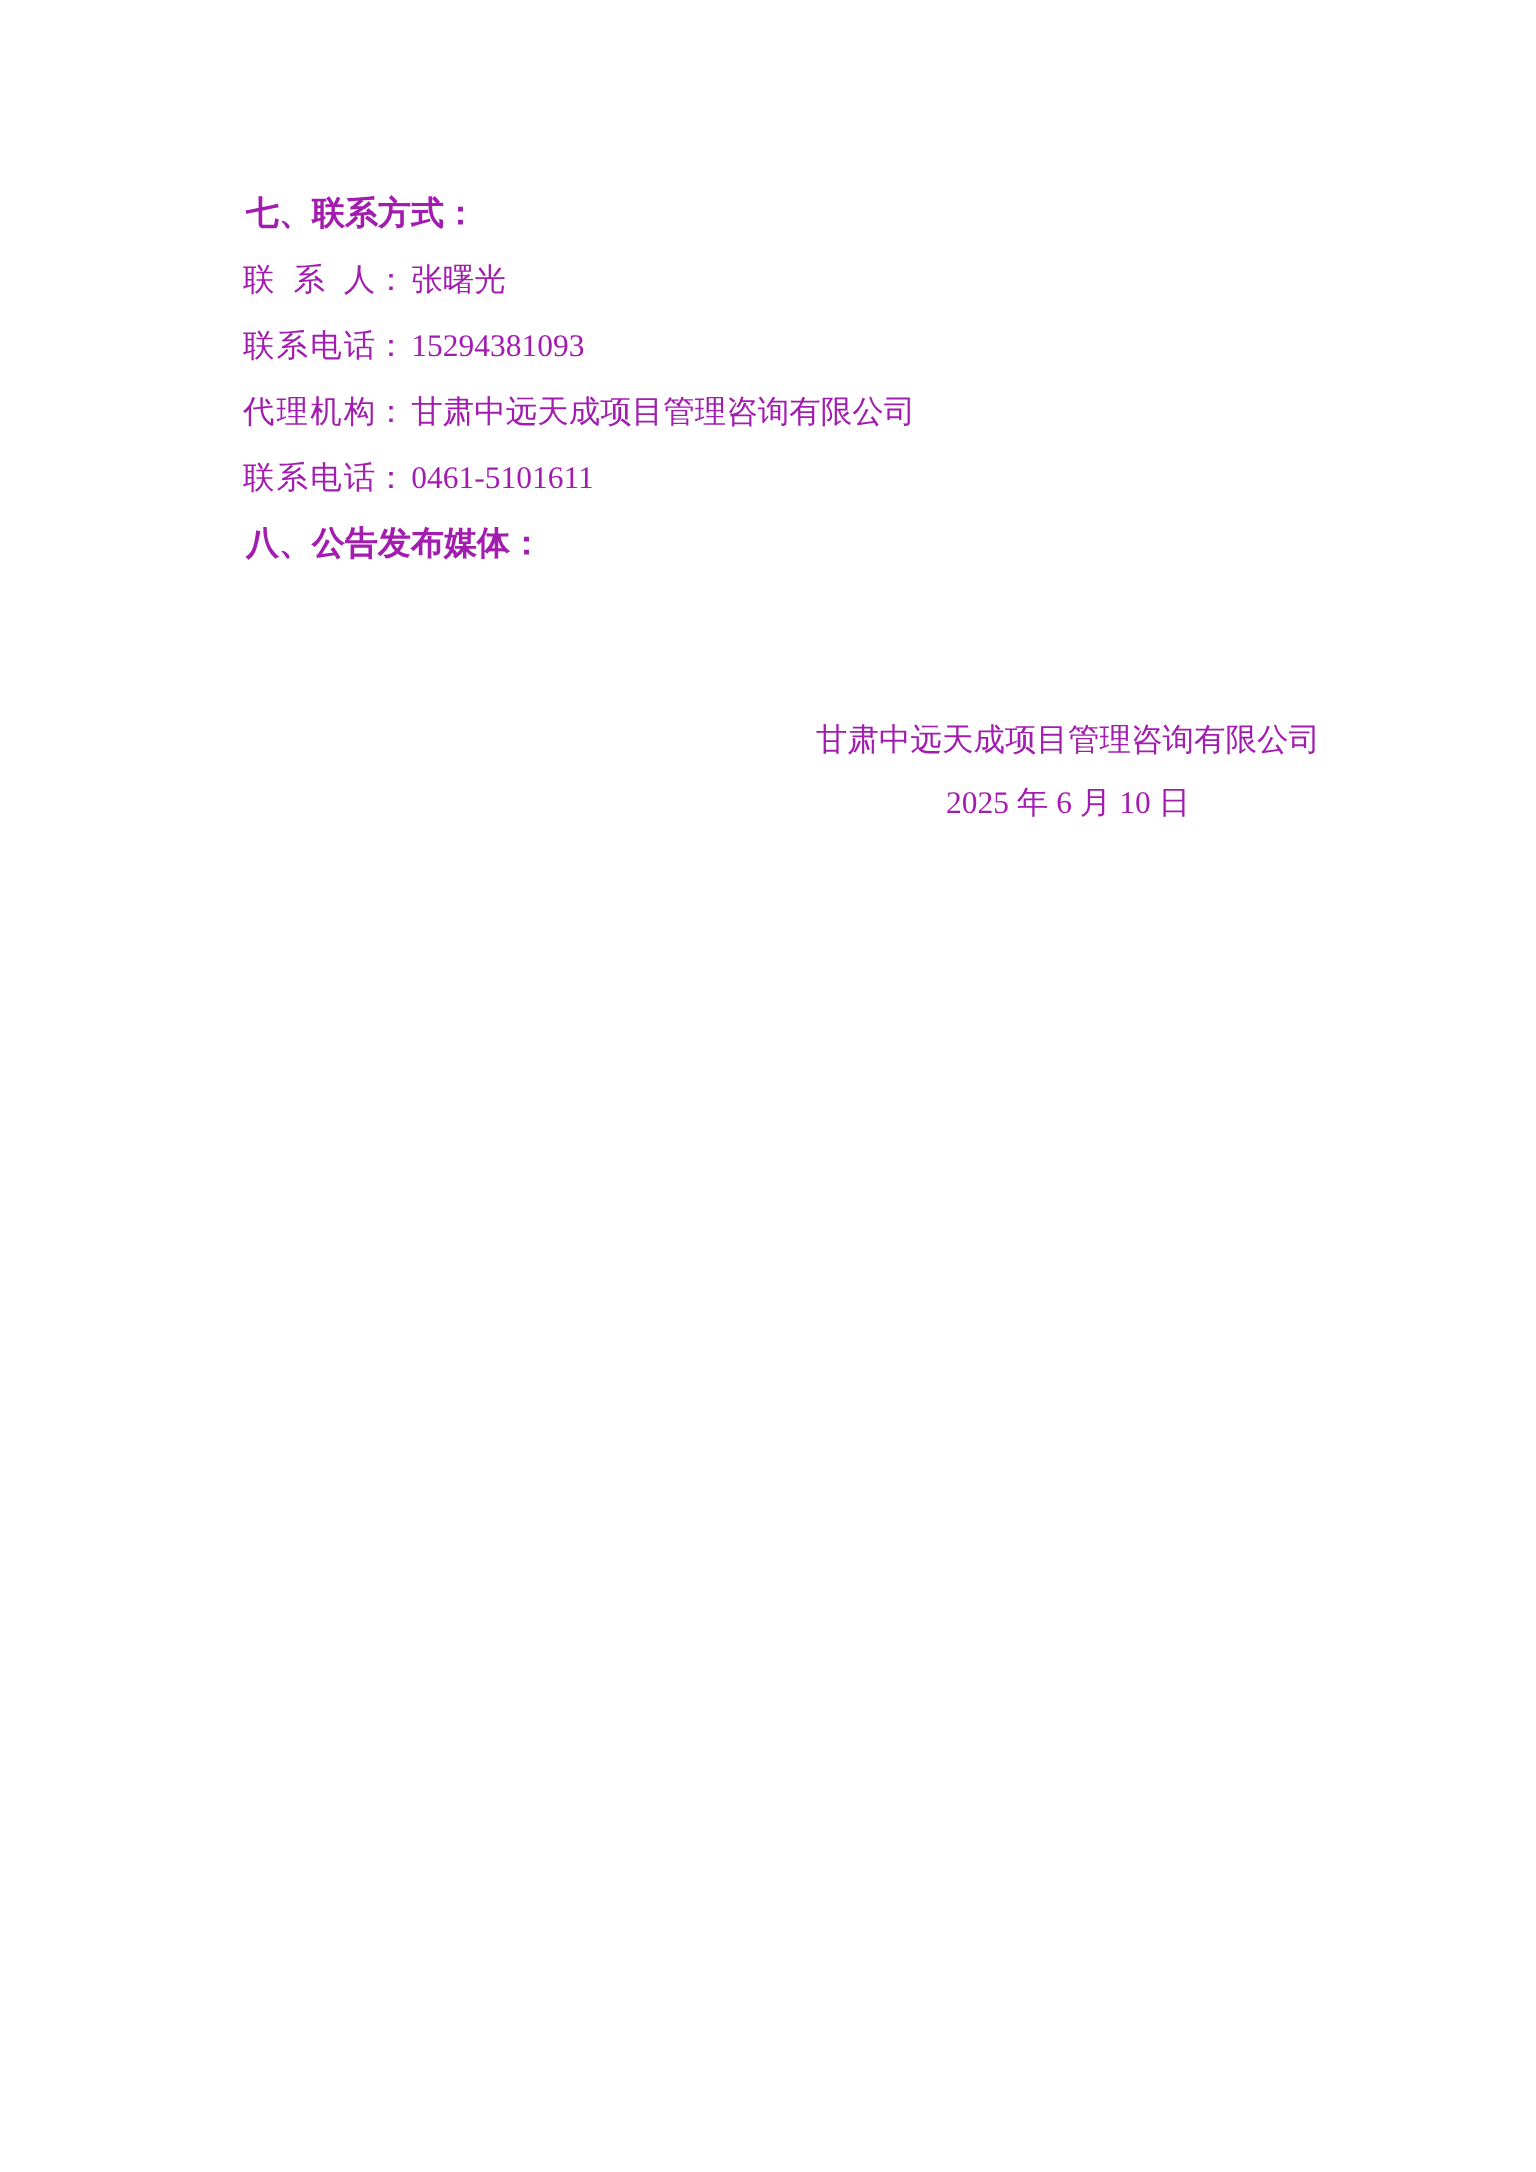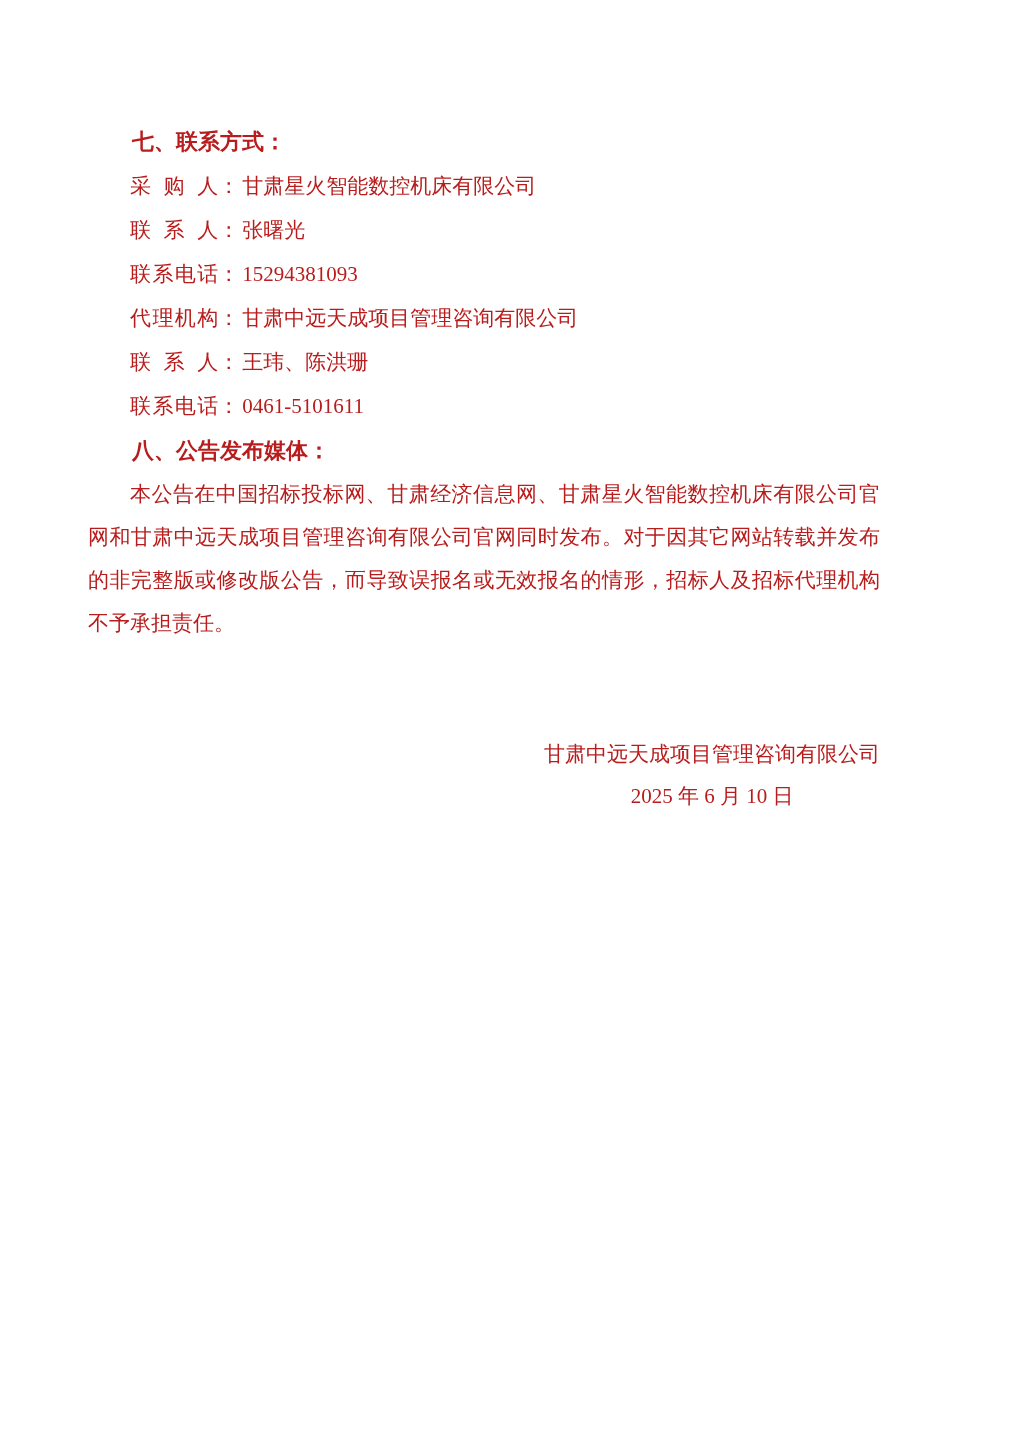--- a/index.html
+++ b/index.html
@@ -7,25 +7,25 @@
     padding: 0;
     background: #ffffff;
   }
   .page {
     position: relative;
     width: 1024px;
     height: 1046px;
     margin: 0 auto;
     background: #ffffff;
     box-sizing: border-box;
-    padding: 120px 144px 0 88px;
+    padding: 120px 144px 0 120px;
     font-family: "Liberation Serif", "DejaVu Serif", serif;
     font-size: 21px;
     line-height: 2.1;
-    color: #b91c1c;
+    color: #a21caf;
     overflow: hidden;
   }
   .heading {
     margin: 0;
     font-size: 22px;
     font-weight: bold;
     font-family: "Liberation Sans", "DejaVu Sans", sans-serif;
     text-indent: 2em;
     line-height: 2.0;
   }
@@ -64,39 +64,36 @@
     line-height: 2.0;
   }
 </style>
 </head>
 <body>
 
 <div class="page">
 
   <h2 class="heading">七、联系方式：</h2>
 
-  <p class="row"><span class="lbl">采购人</span><span class="sep">：</span><span class="val">甘肃星火智能数控机床有限公司</span></p>
 
 
   <p class="row"><span class="lbl">联系人</span><span class="sep">：</span><span class="val">张曙光</span></p>
 
   <p class="row"><span class="lbl">联系电话</span><span class="sep">：</span><span class="val">15294381093</span></p>
 
   <p class="row agency-start"><span class="lbl">代理机构</span><span class="sep">：</span><span class="val">甘肃中远天成项目管理咨询有限公司</span></p>
 
 
 
-  <p class="row"><span class="lbl">联系人</span><span class="sep">：</span><span class="val">王玮、陈洪珊</span></p>
 
   <p class="row"><span class="lbl">联系电话</span><span class="sep">：</span><span class="val">0461-5101611</span></p>
 
 
   <h2 class="heading">八、公告发布媒体：</h2>
 
-  <p class="para">本公告在中国招标投标网、甘肃经济信息网、甘肃星火智能数控机床有限公司官网和甘肃中远天成项目管理咨询有限公司官网同时发布。对于因其它网站转载并发布的非完整版或修改版公告，而导致误报名或无效报名的情形，招标人及招标代理机构不予承担责任。</p>
 
   <div class="signature">
     <div class="sig-block">
       <div>甘肃中远天成项目管理咨询有限公司</div>
       <div>2025 年 6 月 10 日</div>
     </div>
   </div>
 
 </div>
 

